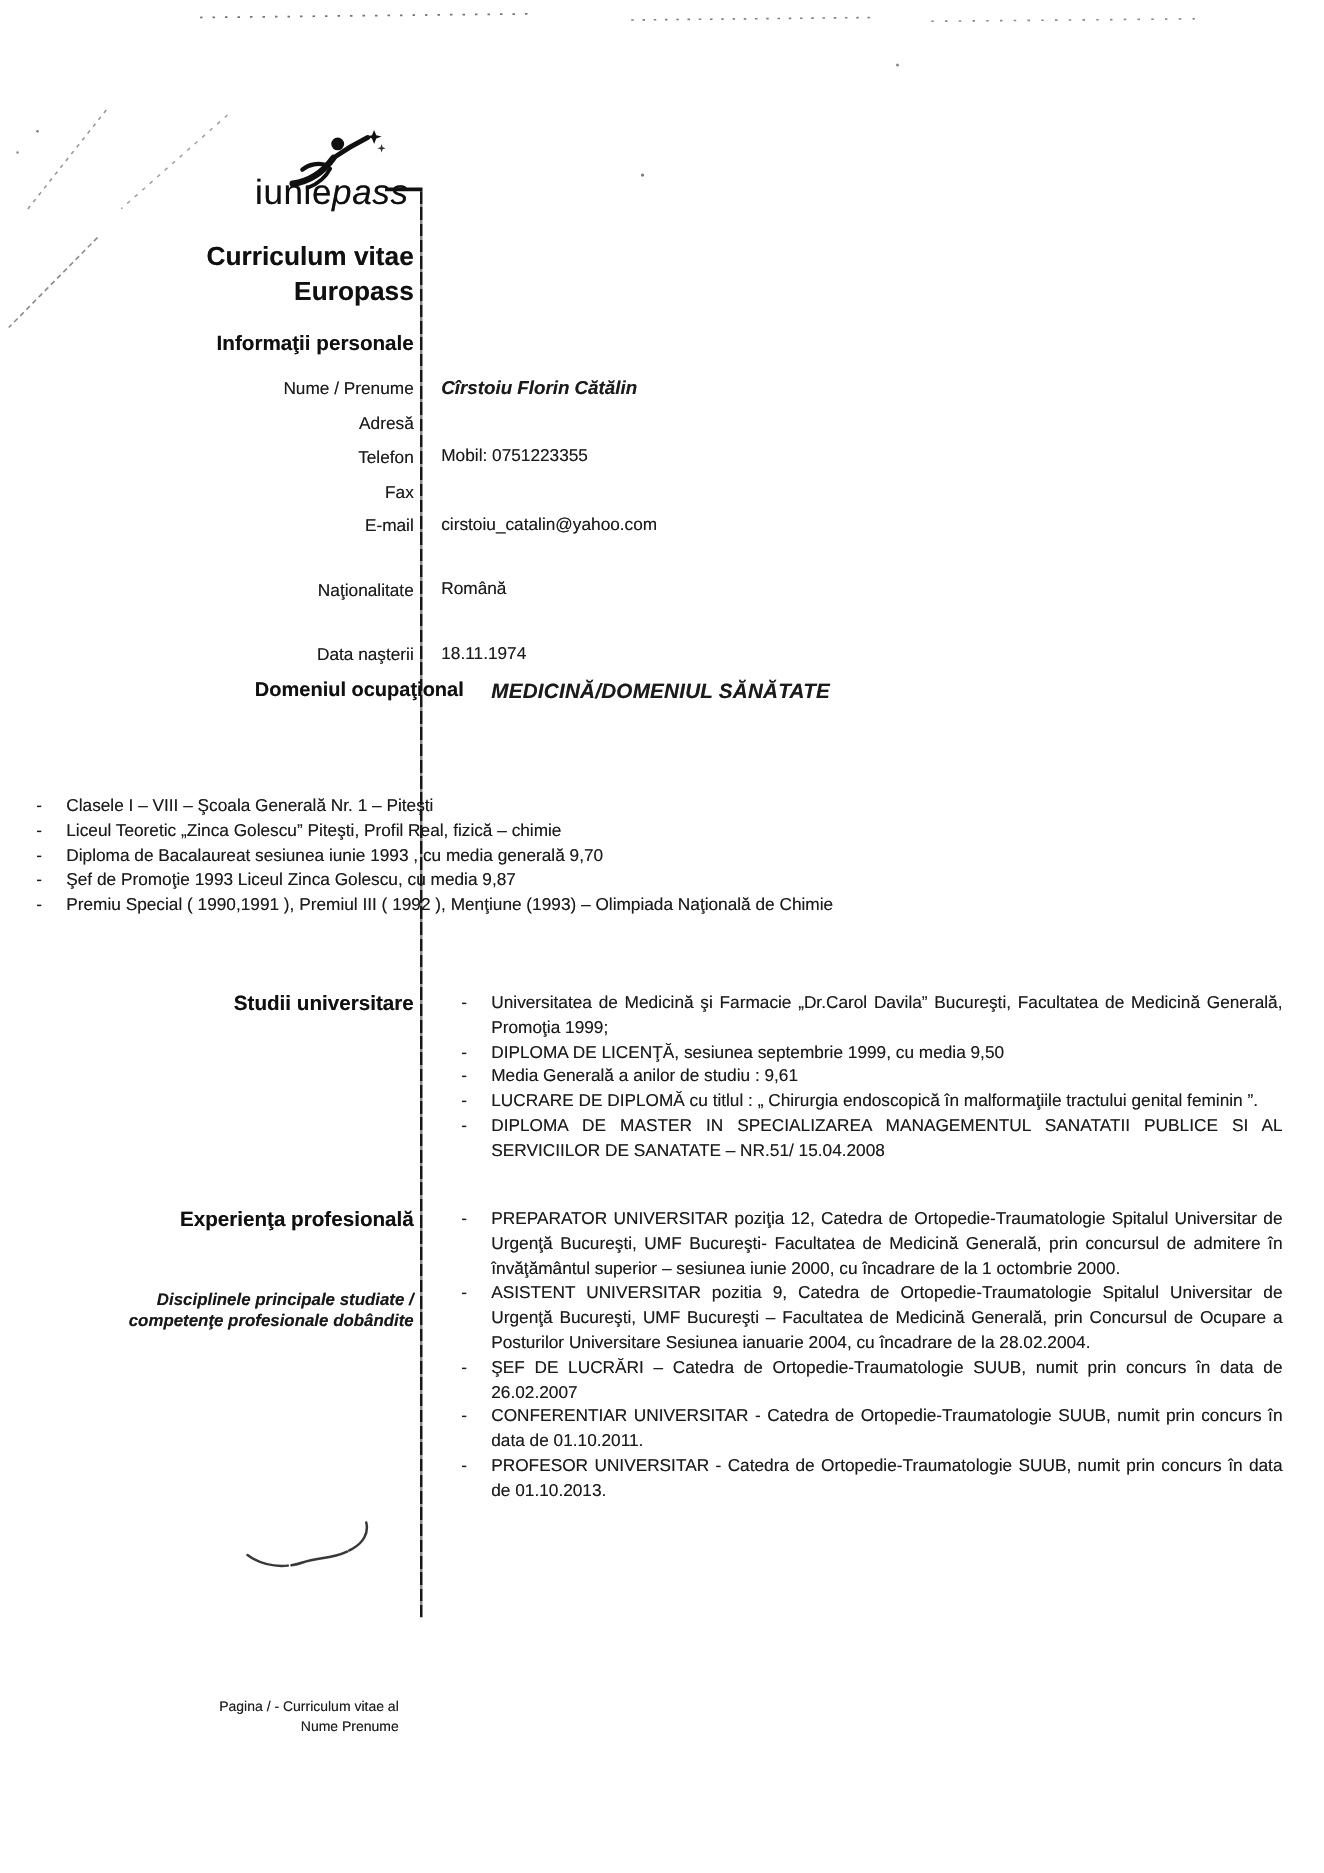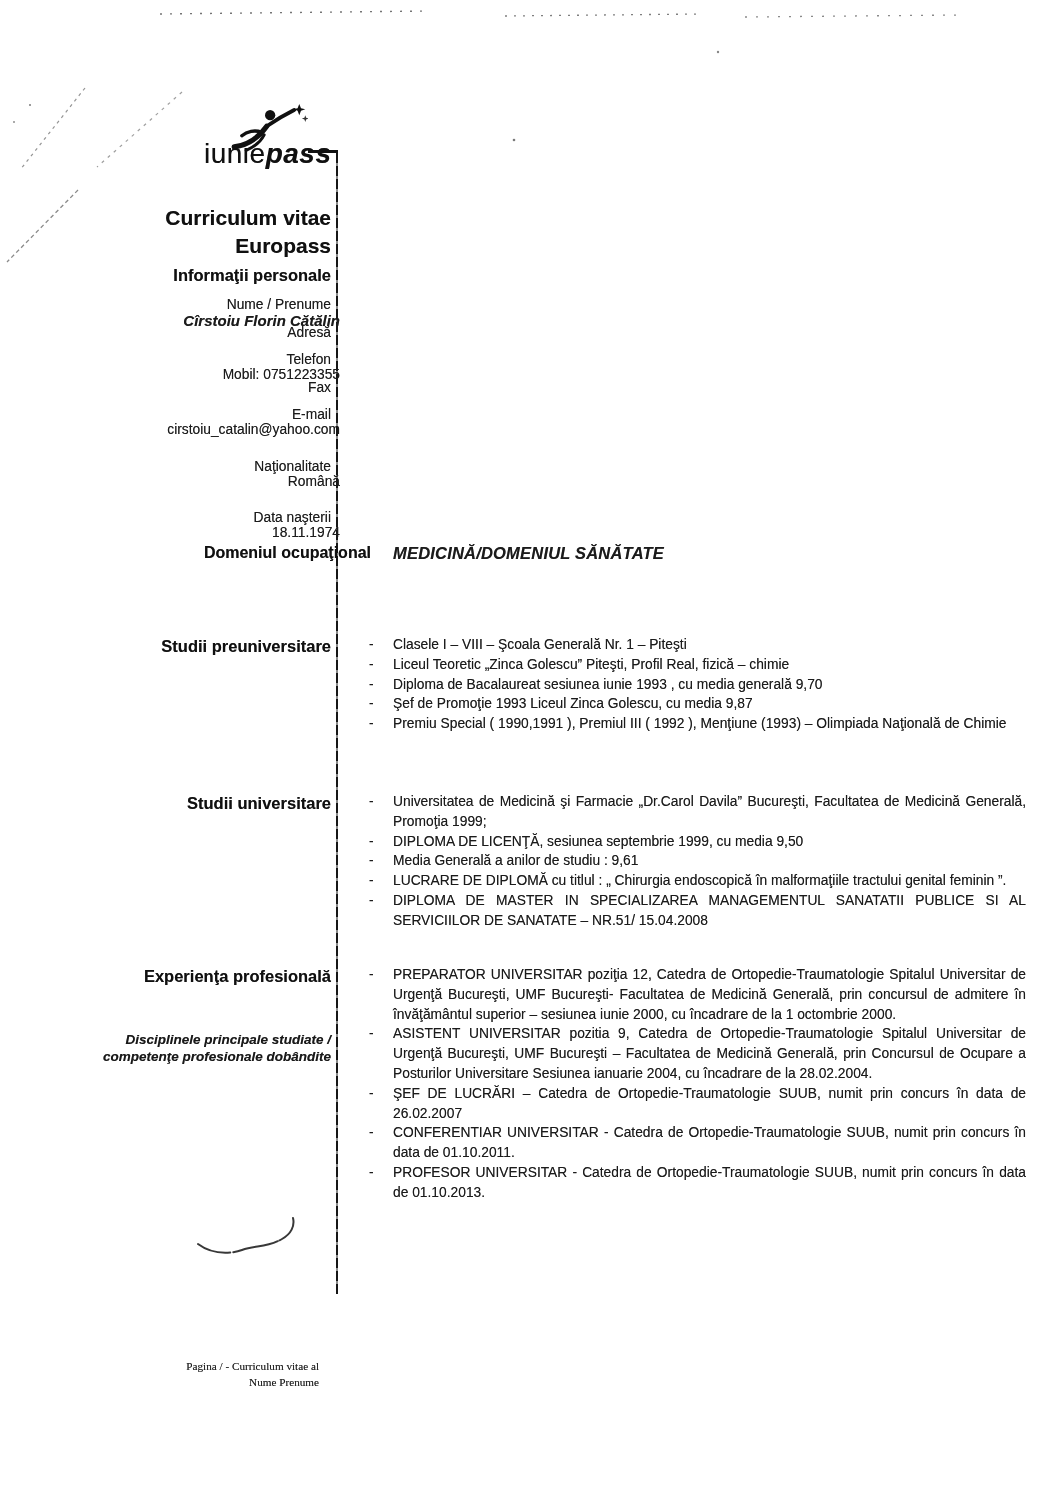--- a/index.html
+++ b/index.html
@@ -10,59 +10,59 @@
     font-family:"Liberation Sans", sans-serif;
     color:#1b1b1b;
     overflow:hidden;
     text-shadow:0 0 .5px rgba(25,25,25,.55);
   }
   
   .artifacts{position:absolute;left:0;top:0;pointer-events:none;}
   
   .logo-fig{position:absolute;left:222px;top:104px;width:86px;height:48px;}
   .logo-text{position:absolute;left:204px;top:140px;font-size:28px;line-height:1;letter-spacing:.5px;color:#101010;}
-  .logo-text .lt-b{font-weight:bold;font-style:italic;}
+  .logo-text .lt-b{font-weight:normal;font-style:italic;}
   .logo-line{position:absolute;left:308px;top:150px;width:30px;height:3px;background:#111;}
   
   .divider{
     position:absolute;left:336px;top:153px;width:2px;height:1141px;
     background:repeating-linear-gradient(180deg,#161616 0 10px,rgba(22,22,22,.5) 10px 13px);
   }
   
   .cols{position:absolute;left:0;right:0;display:flex;align-items:flex-start;}
   .lc{width:331px;flex:none;text-align:right;padding-right:9px;}
   .vc{flex:1;padding-left:13px;min-height:18px;}
   
-  .cv-title{top:204px;}
+  .cv-title{top:192px;}
   .cv-title .lc{font-size:21px;font-weight:bold;line-height:28px;color:#101010;}
   .info-head{top:266px;}
   .info-head .lc{font-size:16.5px;font-weight:bold;color:#101010;}
   
   .personal{top:297px;flex-direction:column;display:flex;}
-  .p-row{display:flex;height:27.5px;align-items:flex-end;font-size:13.8px;flex-direction:column;}
+  .p-row{display:flex;height:27.5px;align-items:center;font-size:13.8px;}
   .p-row.gap{margin-top:24px;}
   .p-row .vc.em{font-weight:bold;font-style:italic;font-size:15px;}
   
   .occupational{top:544px;}
   .occupational .lc{font-size:16px;font-weight:bold;color:#101010;padding-left:40px;}
   .occupational .vc{font-size:16.5px;font-weight:bold;font-style:italic;letter-spacing:.2px;}
   
   .cv-section .lc{font-size:16.5px;font-weight:bold;line-height:22px;color:#101010;}
   .sec-0{top:635px;}
   .sec-1{top:792px;}
   .sec-2{top:965px;}
   .sublabel{font-size:13.5px;font-weight:bold;font-style:italic;line-height:17px;margin-top:44px;color:#191919;}
   ul.bullets{list-style:none;margin:0 0 0 14px;padding:0;width:659px;font-size:13.8px;line-height:19.8px;}
   ul.bullets li{position:relative;padding-left:26px;text-align:justify;margin:0;}
   ul.bullets li::before{content:"-";position:absolute;left:2px;top:0;}
   
   .scribble{position:absolute;left:190px;top:1206px;pointer-events:none;}
   
   .cv-footer{top:1359px;display:flex;font-size:11.2px;line-height:15.5px;}
-  .f-left{width:319px;flex:none;text-align:right;padding-right:9px;color:#1d1d1d;font-family:Liberation Serif, serif;}
+  .f-left{width:319px;flex:none;text-align:right;padding-right:9px;color:#1d1d1d;}
   .f-right{border-left:2px solid #222;padding-left:12px;white-space:pre-wrap;color:#1d1d1d;}
 </style>
 </head>
 <body>
 
 <div class="page">
 
   <svg class="artifacts" width="1059" height="300" viewBox="0 0 1059 300">
     <g stroke="#2a2a2a" fill="none">
       <line x1="160" y1="14" x2="430" y2="11" stroke-width="1.4" stroke-dasharray="2 8" opacity=".65"></line>
@@ -139,21 +139,20 @@
         <div class="vc">18.11.1974</div>
       </div>
     </div>
 
   <div class="cols occupational">
     <div class="lc">Domeniul ocupaţional</div>
     <div class="vc">MEDICINĂ/DOMENIUL SĂNĂTATE</div>
   </div>
 
   <div class="cols cv-section sec-0">
-    <div class="lc">Studii preuniversitare</div>
     <div class="vc">
         <ul class="bullets">
           <li>Clasele I – VIII – Şcoala Generală Nr. 1 – Piteşti</li>
           <li>Liceul Teoretic „Zinca Golescu” Piteşti, Profil Real, fizică – chimie</li>
           <li>Diploma de Bacalaureat sesiunea iunie 1993 , cu media generală 9,70</li>
           <li>Şef de Promoţie 1993 Liceul Zinca Golescu, cu media 9,87</li>
           <li>Premiu Special ( 1990,1991 ), Premiul III ( 1992 ), Menţiune (1993) – Olimpiada Naţională de Chimie</li>
         </ul>
       </div>
   </div>

